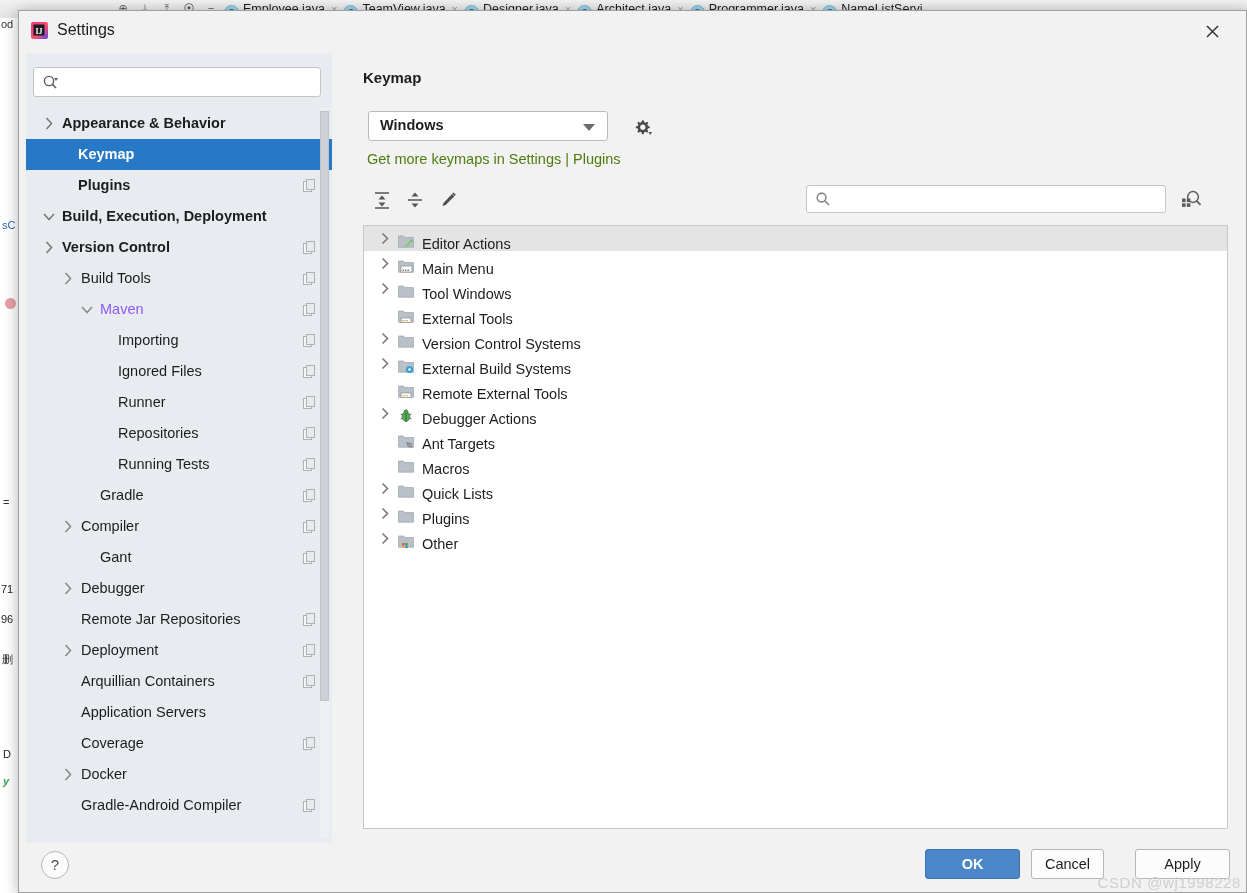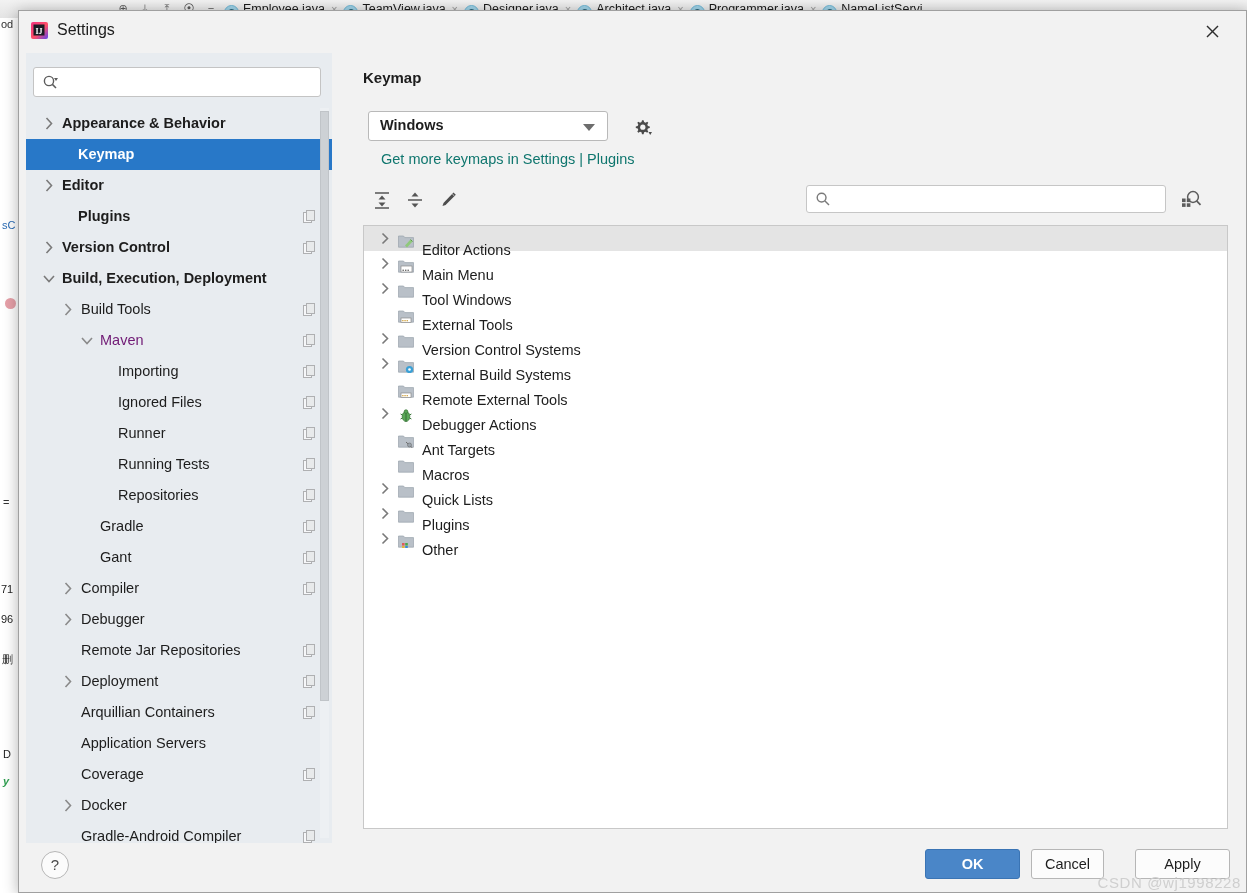--- a/index.html
+++ b/index.html
@@ -107,21 +107,21 @@
   .srow.selected { background: #2878c8; color: #ffffff; }
   .srow .arrow {
     position: absolute; width: 14px; height: 31px;
     font-size: 0; line-height: 0;
   }
   .srow .lbl { position: absolute; }
   .srow .copyicon {
     position: absolute; right: 16px; top: 9px; width: 13px; height: 13px;
     opacity: .62;
   }
-  .srow.blue .lbl { color: #701a75; }
+  .srow.blue .lbl { color: #8b5cf6; }
 
   #sb-track {
     position: absolute; right: 3px; top: 55px; width: 9px; height: 730px;
     background: #edf0f3;
   }
   #sb-thumb {
     position: absolute; right: 3px; top: 58px; width: 9px; height: 590px;
     background: #cdd1d5; border: 1px solid #c0c4c8; box-sizing: border-box;
   }
 
@@ -143,22 +143,22 @@
   #keymap-select .chev {
     position: absolute; right: 12px; top: 12px;
     width: 0; height: 0; border-left: 6px solid transparent;
     border-right: 6px solid transparent; border-top: 7px solid #6d6d6d;
   }
   #gear-btn {
     position: absolute; left: 278px; top: 58px; width: 30px; height: 30px;
     cursor: pointer;
   }
   #keymap-link {
-    position: absolute; left: 32px; top: 98px;
-    font-size: 14.5px; color: #0f766e; cursor: pointer;
+    position: absolute; left: 18px; top: 98px;
+    font-size: 14.5px; color: #4d7c0f; cursor: pointer;
   }
 
   #toolbar { position: absolute; left: 14px; top: 130px; right: 10px; height: 36px; }
   .tb-btn {
     position: absolute; width: 30px; height: 30px; cursor: pointer;
   }
   #search-tree {
     position: absolute; left: 443px; top: 2px; width: 360px; height: 28px;
     background: #ffffff; border: 1px solid #c6c6c6; border-radius: 3px;
     box-sizing: border-box;
@@ -178,21 +178,21 @@
     background: #ffffff; border: 1px solid #c8c8c8; box-sizing: border-box;
     overflow: hidden;
   }
   .krow {
     position: relative; height: 25px; line-height: 25px;
     font-size: 14.5px; color: #1d1d1d; white-space: nowrap; cursor: pointer;
   }
   .krow.selected { background: #e4e4e4; }
   .krow .karrow { position: absolute; left: 14px; top: 0; width: 14px; height: 25px; }
   .krow .kicon  { position: absolute; left: 34px; top: 5px; width: 16px; height: 15px; }
-  .krow .klbl   { position: absolute; left: 58px; top: 12px; }
+  .krow .klbl   { position: absolute; left: 58px; top: 6px; }
 
   
   #footer { position: absolute; left: 0; right: 0; bottom: 0; height: 54px; }
   #help-btn {
     position: absolute; left: 22px; top: 13px; width: 26px; height: 26px;
     border: 1px solid #b6b6b6; border-radius: 50%; background: #fbfbfb;
     text-align: center; line-height: 25px; font-size: 15px; color: #4a4a4a;
     cursor: pointer;
   }
   .fbtn {
@@ -278,52 +278,46 @@
         <div class="srow bold">
           <span class="arrow" style="left:16px"><svg width="14" height="31" viewBox="0 0 14 31">
               <path d="M4.5 10 L9.5 15.5 L4.5 21" fill="none" stroke="#7a7a7a" stroke-width="1.6"></path>
             </svg></span>
           <span class="lbl" style="left:36px">Appearance &amp; Behavior</span>
         </div>
         <div class="srow bold selected">
           <span class="lbl" style="left:52px">Keymap</span>
         </div>
         <div class="srow bold">
+          <span class="lbl" style="left:52px">Plugins</span>
+          <span class="copyicon">
+            <svg class="cpicon" width="13" height="13" viewBox="0 0 13 13">
+              <rect x="0.5" y="2.5" width="8" height="10" fill="#ffffff" stroke="#8d8d8d"></rect>
+              <rect x="3.5" y="0.5" width="8" height="10" fill="#e9e9e9" stroke="#8d8d8d"></rect>
+            </svg>
+          </span>
+        </div>
+        <div class="srow bold">
           <span class="arrow" style="left:16px"><svg width="14" height="31" viewBox="0 0 14 31">
-              <path d="M4.5 10 L9.5 15.5 L4.5 21" fill="none" stroke="#7a7a7a" stroke-width="1.6"></path>
-            </svg></span>
-          <span class="lbl" style="left:36px">Editor</span>
-        </div>
-        <div class="srow bold">
-          <span class="lbl" style="left:52px">Plugins</span>
-          <span class="copyicon">
-            <svg class="cpicon" width="13" height="13" viewBox="0 0 13 13">
-              <rect x="0.5" y="2.5" width="8" height="10" fill="#ffffff" stroke="#8d8d8d"></rect>
-              <rect x="3.5" y="0.5" width="8" height="10" fill="#e9e9e9" stroke="#8d8d8d"></rect>
-            </svg>
-          </span>
+              <path d="M2 13 L7 18.5 L12 13" fill="none" stroke="#7a7a7a" stroke-width="1.6"></path>
+            </svg></span>
+          <span class="lbl" style="left:36px">Build, Execution, Deployment</span>
         </div>
         <div class="srow bold">
           <span class="arrow" style="left:16px"><svg width="14" height="31" viewBox="0 0 14 31">
               <path d="M4.5 10 L9.5 15.5 L4.5 21" fill="none" stroke="#7a7a7a" stroke-width="1.6"></path>
             </svg></span>
           <span class="lbl" style="left:36px">Version Control</span>
           <span class="copyicon">
             <svg class="cpicon" width="13" height="13" viewBox="0 0 13 13">
               <rect x="0.5" y="2.5" width="8" height="10" fill="#ffffff" stroke="#8d8d8d"></rect>
               <rect x="3.5" y="0.5" width="8" height="10" fill="#e9e9e9" stroke="#8d8d8d"></rect>
             </svg>
           </span>
         </div>
-        <div class="srow bold">
-          <span class="arrow" style="left:16px"><svg width="14" height="31" viewBox="0 0 14 31">
-              <path d="M2 13 L7 18.5 L12 13" fill="none" stroke="#7a7a7a" stroke-width="1.6"></path>
-            </svg></span>
-          <span class="lbl" style="left:36px">Build, Execution, Deployment</span>
-        </div>
         <div class="srow">
           <span class="arrow" style="left:35px"><svg width="14" height="31" viewBox="0 0 14 31">
               <path d="M4.5 10 L9.5 15.5 L4.5 21" fill="none" stroke="#8a8a8a" stroke-width="1.6"></path>
             </svg></span>
           <span class="lbl" style="left:55px">Build Tools</span>
           <span class="copyicon">
             <svg class="cpicon" width="13" height="13" viewBox="0 0 13 13">
               <rect x="0.5" y="2.5" width="8" height="10" fill="#ffffff" stroke="#8d8d8d"></rect>
               <rect x="3.5" y="0.5" width="8" height="10" fill="#e9e9e9" stroke="#8d8d8d"></rect>
             </svg>
@@ -362,60 +356,60 @@
         <div class="srow">
           <span class="lbl" style="left:92px">Runner</span>
           <span class="copyicon">
             <svg class="cpicon" width="13" height="13" viewBox="0 0 13 13">
               <rect x="0.5" y="2.5" width="8" height="10" fill="#ffffff" stroke="#8d8d8d"></rect>
               <rect x="3.5" y="0.5" width="8" height="10" fill="#e9e9e9" stroke="#8d8d8d"></rect>
             </svg>
           </span>
         </div>
         <div class="srow">
+          <span class="lbl" style="left:92px">Repositories</span>
+          <span class="copyicon">
+            <svg class="cpicon" width="13" height="13" viewBox="0 0 13 13">
+              <rect x="0.5" y="2.5" width="8" height="10" fill="#ffffff" stroke="#8d8d8d"></rect>
+              <rect x="3.5" y="0.5" width="8" height="10" fill="#e9e9e9" stroke="#8d8d8d"></rect>
+            </svg>
+          </span>
+        </div>
+        <div class="srow">
           <span class="lbl" style="left:92px">Running Tests</span>
           <span class="copyicon">
             <svg class="cpicon" width="13" height="13" viewBox="0 0 13 13">
               <rect x="0.5" y="2.5" width="8" height="10" fill="#ffffff" stroke="#8d8d8d"></rect>
               <rect x="3.5" y="0.5" width="8" height="10" fill="#e9e9e9" stroke="#8d8d8d"></rect>
             </svg>
           </span>
         </div>
         <div class="srow">
-          <span class="lbl" style="left:92px">Repositories</span>
-          <span class="copyicon">
-            <svg class="cpicon" width="13" height="13" viewBox="0 0 13 13">
-              <rect x="0.5" y="2.5" width="8" height="10" fill="#ffffff" stroke="#8d8d8d"></rect>
-              <rect x="3.5" y="0.5" width="8" height="10" fill="#e9e9e9" stroke="#8d8d8d"></rect>
-            </svg>
-          </span>
-        </div>
-        <div class="srow">
           <span class="lbl" style="left:74px">Gradle</span>
-          <span class="copyicon">
-            <svg class="cpicon" width="13" height="13" viewBox="0 0 13 13">
-              <rect x="0.5" y="2.5" width="8" height="10" fill="#ffffff" stroke="#8d8d8d"></rect>
-              <rect x="3.5" y="0.5" width="8" height="10" fill="#e9e9e9" stroke="#8d8d8d"></rect>
-            </svg>
-          </span>
-        </div>
-        <div class="srow">
-          <span class="lbl" style="left:74px">Gant</span>
           <span class="copyicon">
             <svg class="cpicon" width="13" height="13" viewBox="0 0 13 13">
               <rect x="0.5" y="2.5" width="8" height="10" fill="#ffffff" stroke="#8d8d8d"></rect>
               <rect x="3.5" y="0.5" width="8" height="10" fill="#e9e9e9" stroke="#8d8d8d"></rect>
             </svg>
           </span>
         </div>
         <div class="srow">
           <span class="arrow" style="left:35px"><svg width="14" height="31" viewBox="0 0 14 31">
               <path d="M4.5 10 L9.5 15.5 L4.5 21" fill="none" stroke="#8a8a8a" stroke-width="1.6"></path>
             </svg></span>
           <span class="lbl" style="left:55px">Compiler</span>
+          <span class="copyicon">
+            <svg class="cpicon" width="13" height="13" viewBox="0 0 13 13">
+              <rect x="0.5" y="2.5" width="8" height="10" fill="#ffffff" stroke="#8d8d8d"></rect>
+              <rect x="3.5" y="0.5" width="8" height="10" fill="#e9e9e9" stroke="#8d8d8d"></rect>
+            </svg>
+          </span>
+        </div>
+        <div class="srow">
+          <span class="lbl" style="left:74px">Gant</span>
           <span class="copyicon">
             <svg class="cpicon" width="13" height="13" viewBox="0 0 13 13">
               <rect x="0.5" y="2.5" width="8" height="10" fill="#ffffff" stroke="#8d8d8d"></rect>
               <rect x="3.5" y="0.5" width="8" height="10" fill="#e9e9e9" stroke="#8d8d8d"></rect>
             </svg>
           </span>
         </div>
         <div class="srow">
           <span class="arrow" style="left:35px"><svg width="14" height="31" viewBox="0 0 14 31">
               <path d="M4.5 10 L9.5 15.5 L4.5 21" fill="none" stroke="#8a8a8a" stroke-width="1.6"></path>

